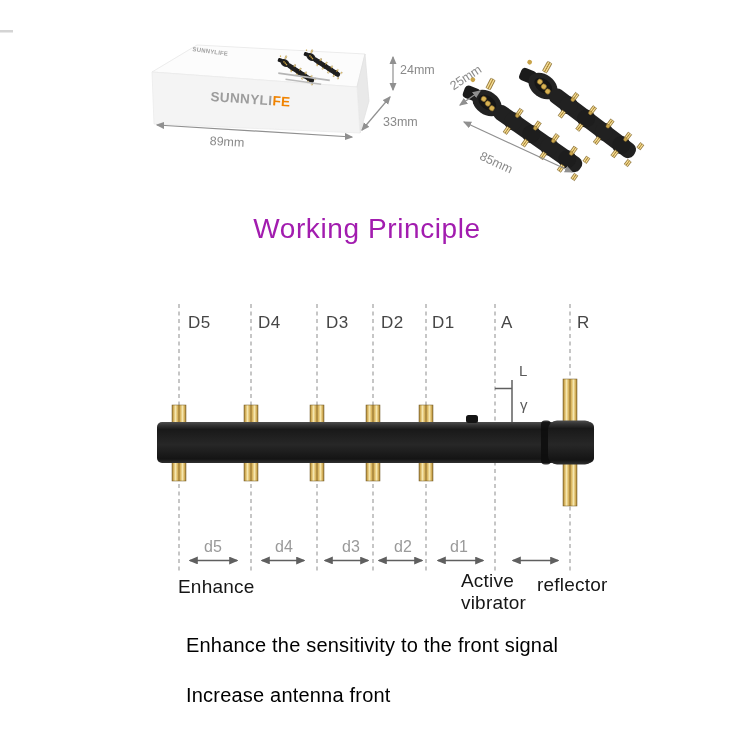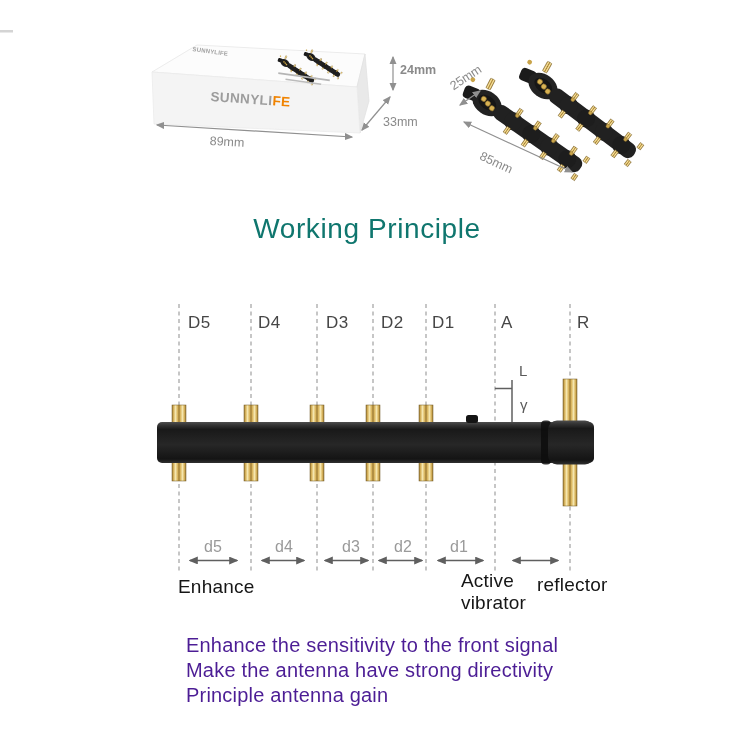--- a/index.html
+++ b/index.html
@@ -7,22 +7,22 @@
     position:relative;width:750px;height:750px;background:#ffffff;
     font-family:"Liberation Sans",sans-serif;overflow:hidden;
   }
   .stage svg{position:absolute;left:0;top:0;}
   .lbl{position:absolute;white-space:nowrap;line-height:1;}
   .dim{font-size:12.5px;color:#8a8a8a;}
   .elem{font-size:17px;color:#464646;letter-spacing:.5px;}
   .dlab{font-size:16px;color:#9a9a9a;text-align:center;width:44px;}
   .feed{font-size:15px;color:#5a5a5a;}
   .part{font-size:19px;color:#161616;letter-spacing:.2px;}
-  .title{font-size:28px;color:#0f766e;letter-spacing:.6px;left:0;width:734px;text-align:center;}
-  .desc{font-size:20px;color:#4c1d95;letter-spacing:.2px;}
+  .title{font-size:28px;color:#a21caf;letter-spacing:.6px;left:0;width:734px;text-align:center;}
+  .desc{font-size:20px;color:#000000;letter-spacing:.2px;}
   .brand-front{font-size:13.5px;font-weight:bold;letter-spacing:.4px;transform:rotate(4deg);transform-origin:left top;}
   .brand-front .g{color:#9c9c9c;}
   .brand-front .o{color:#f08300;}
   .brand-top{font-size:6px;font-weight:bold;color:#a3a3a3;transform:rotate(8deg);transform-origin:left top;letter-spacing:.2px;}
   .rot{transform-origin:left top;}
 </style>
 </head>
 <body>
 
 <div class="stage">
@@ -168,21 +168,21 @@
         <line x1="438" y1="560.5" x2="483" y2="560.5" marker-start="url(#arrD)" marker-end="url(#arrD)"></line>
         <line x1="513" y1="560.5" x2="558" y2="560.5" marker-start="url(#arrD)" marker-end="url(#arrD)"></line>
       </g>
     </g>
   </svg>
 
   <div class="lbl brand-top" style="left:193px;top:46px;">SUNNYLIFE</div>
   <div class="lbl brand-front" style="left:211px;top:90px;"><span class="g">SUNNYLI</span><span class="o">FE</span></div>
 
   <div class="lbl dim rot" style="left:210px;top:135px;transform:rotate(3deg);">89mm</div>
-  <div class="lbl dim" style="left:400px;top:64px;font-weight:bold;">24mm</div>
+  <div class="lbl dim" style="left:400px;top:64px;">24mm</div>
   <div class="lbl dim" style="left:383px;top:116px;text-align:right;">33mm</div>
 
   <div class="lbl dim rot" style="left:448px;top:82px;transform:rotate(-33deg);">25mm</div>
   <div class="lbl dim rot" style="left:483px;top:150px;transform:rotate(25deg);">85mm</div>
 
   <div class="lbl title" style="top:215px;">Working Principle</div>
 
   <div class="lbl elem" style="left:188px;top:314px;">D5</div>
   <div class="lbl elem" style="left:258px;top:314px;">D4</div>
   <div class="lbl elem" style="left:326px;top:314px;">D3</div>
@@ -199,16 +199,15 @@
   <div class="lbl dlab" style="left:329px;top:539px;">d3</div>
   <div class="lbl dlab" style="left:381px;top:539px;">d2</div>
   <div class="lbl dlab" style="left:437px;top:539px;">d1</div>
 
   <div class="lbl part" style="left:178px;top:577px;">Enhance</div>
   <div class="lbl part" style="left:461px;top:571px;">Active</div>
   <div class="lbl part" style="left:461px;top:593px;">vibrator</div>
   <div class="lbl part" style="left:537px;top:575px;">reflector</div>
 
   <div class="lbl desc" style="left:186px;top:635px;">Enhance the sensitivity to the front signal</div>
-  <div class="lbl desc" style="left:186px;top:660px;">Make the antenna have strong directivity</div>
-  <div class="lbl desc" style="left:186px;top:685px;">Principle antenna gain</div>
+  <div class="lbl desc" style="left:186px;top:685px;">Increase antenna front</div>
 
 </div>
 
 </body></html>

